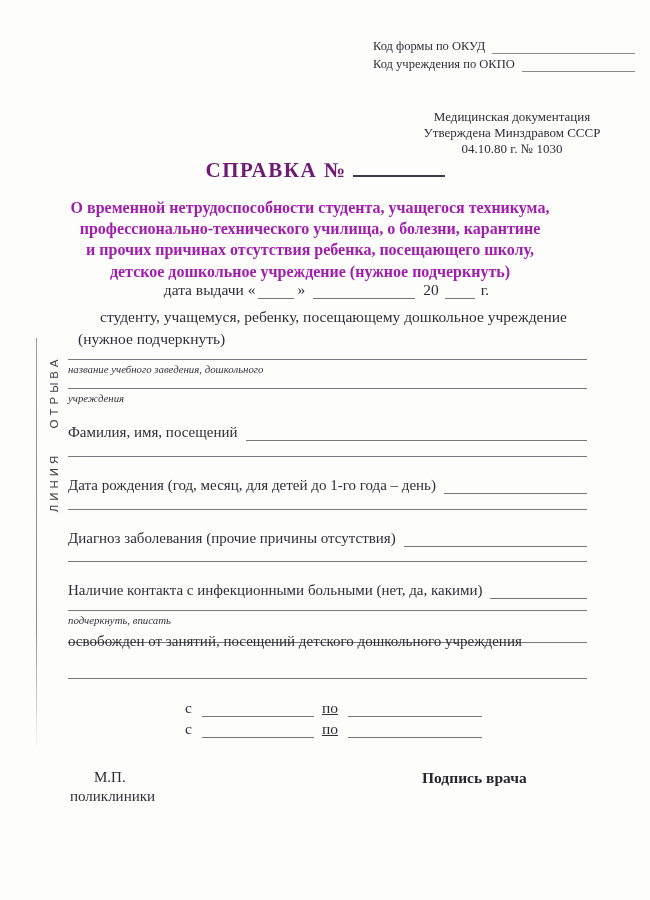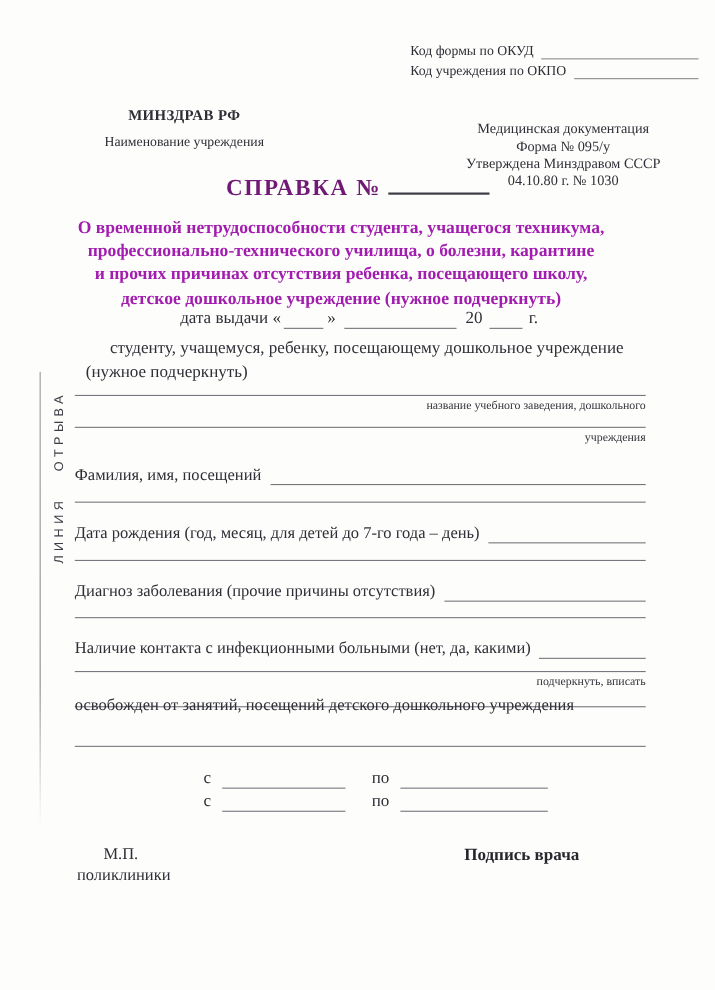--- a/index.html
+++ b/index.html
@@ -46,32 +46,32 @@
                 display:flex; justify-content:center; align-items:flex-end; font-size:15.5px; }
   .issue-date .blank { border-bottom:1px solid #77747a; height:15px; }
   .b-day { width:36px; margin:0 3px; }
   .b-month { width:102px; margin:0 8px; }
   .b-year { width:30px; margin:0 6px; }
   
   .recipient { position:absolute; top:306px; left:78px; width:512px;
                font-size:15.5px; line-height:21.5px; text-indent:22px; }
   
   .rule { position:absolute; left:68px; width:519px; border-top:1px solid #77777d; }
-  .cap { position:absolute; left:68px; width:519px; text-align:right; font-size:10.8px; color:#33333b; }
+  .cap { position:absolute; left:68px; width:519px; text-align:left; font-size:10.8px; color:#33333b;font-style:italic; }
   
   .frow { position:absolute; left:68px; width:519px; display:flex; align-items:flex-end; font-size:15px; }
   .frow .blank { flex:1; margin-left:8px; height:15px; border-bottom:1px solid #77747a; }
   
   .release { position:absolute; top:633px; left:68px; width:519px; text-align:left; font-size:15px; }
   
   .period-row { position:absolute; left:185px; display:flex; align-items:flex-end; font-size:15.5px; }
   .period-row .blank { height:15px; border-bottom:1px solid #77747a; }
   .p-from { width:112px; margin-left:10px; }
   .p-to { width:134px; margin-left:10px; }
-  .p-label2 { margin-left:24px; }
+  .p-label2 { margin-left:8px;text-decoration:underline; }
   
   .stamp { position:absolute; top:768px; left:70px; font-size:15px; line-height:19px; }
   .stamp-line1 { padding-left:24px; }
   .signature { position:absolute; top:769px; left:422px; font-weight:bold; font-size:15.5px; color:#26262d; }
 </style>
 </head>
 <body>
 
 <div class="page">
 
@@ -82,27 +82,22 @@
     <div class="codes-row">
       <span>Код формы по ОКУД</span>
       <span class="blank"></span>
     </div>
     <div class="codes-row">
       <span>Код учреждения по ОКПО</span>
       <span class="blank"></span>
     </div>
   </div>
 
-  <div class="issuer">
-    <div class="issuer-ministry">МИНЗДРАВ РФ</div>
-    <div class="issuer-caption">Наименование учреждения</div>
-  </div>
   <div class="doc-meta">
     <div>Медицинская документация</div>
-    <div>Форма № 095/у</div>
     <div>Утверждена Минздравом СССР</div>
     <div>04.10.80 г. № 1030</div>
   </div>
 
   <div class="title">
     <span>СПРАВКА №</span><span class="blank"></span>
   </div>
 
   <div class="subject">
     <div>О временной нетрудоспособности студента, учащегося техникума,</div>
@@ -129,21 +124,21 @@
   <div class="rule" style="top:388px"></div>
   <div class="cap" style="top:392px">учреждения</div>
 
   <div class="frow" style="top:424px">
     <span>Фамилия, имя, посещений</span>
     <span class="blank"></span>
   </div>
   <div class="rule" style="top:456px"></div>
 
   <div class="frow" style="top:477px">
-    <span>Дата рождения (год, месяц, для детей до 7-го года – день)</span>
+    <span>Дата рождения (год, месяц, для детей до 1-го года – день)</span>
     <span class="blank"></span>
   </div>
   <div class="rule" style="top:509px"></div>
 
   <div class="frow" style="top:530px">
     <span>Диагноз заболевания (прочие причины отсутствия)</span>
     <span class="blank"></span>
   </div>
   <div class="rule" style="top:561px"></div>
 

